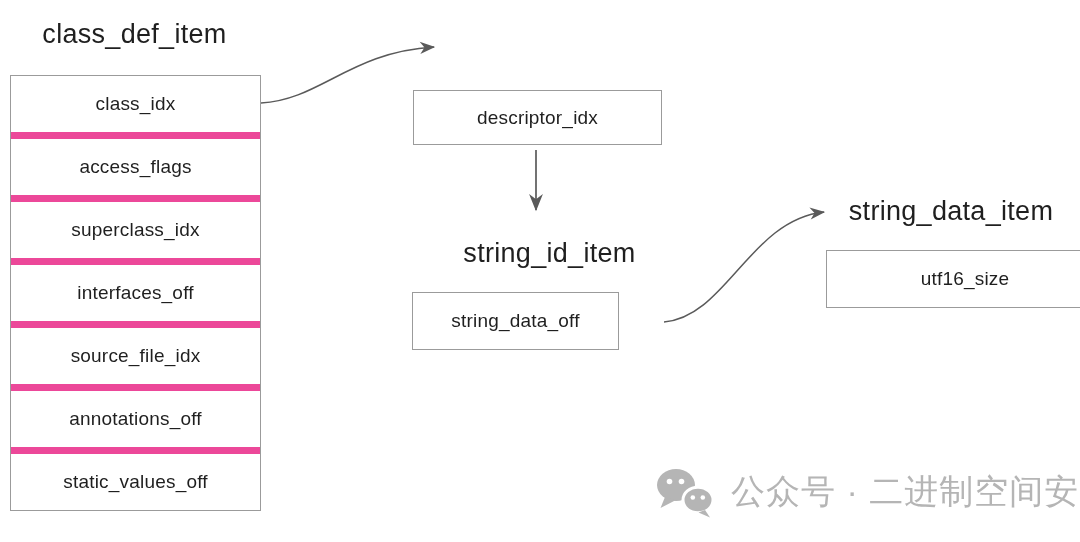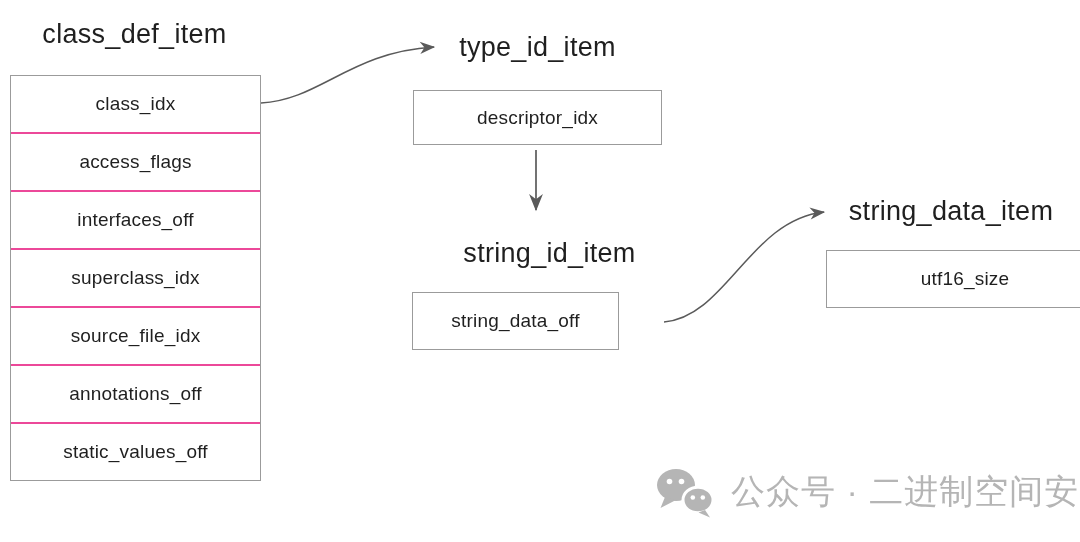--- a/index.html
+++ b/index.html
@@ -28,21 +28,21 @@
     color: #1f1f1f;
   }
   .struct {
     position: absolute;
     border: 1px solid #9b9b9b;
     background: #ffffff;
     box-sizing: border-box;
   }
   .struct .row {
     height: 56px;
-    border-bottom: 2px solid #ec4899;
+    border-bottom: 7px solid #ec4899;
     display: flex;
     align-items: center;
     justify-content: center;
     font-size: 19px;
     letter-spacing: 0.2px;
   }
   .struct .row:last-child { border-bottom: none; text-align: right; }
 
   
   .t-class-def-title { left: 2px;  top: 19px;  width: 249px; }
@@ -90,28 +90,27 @@
     </defs>
     <path d="M 253 103 C 312 100, 342 52, 426 47" fill="none" stroke="#5a5a5a" stroke-width="1.5" marker-end="url(#ah)"></path>
     <path d="M 528 150 L 528 210" fill="none" stroke="#5a5a5a" stroke-width="1.7" marker-end="url(#ah)"></path>
     <path d="M 656 322 C 718 317, 742 220, 816 212" fill="none" stroke="#5a5a5a" stroke-width="1.5" marker-end="url(#ah)"></path>
   </svg>
 
   <div class="node-title t-class-def-title">class_def_item</div>
   <div class="struct t-class-def">
     <div class="row">class_idx</div>
     <div class="row">access_flags</div>
+    <div class="row">superclass_idx</div>
     <div class="row">interfaces_off</div>
-    <div class="row">superclass_idx</div>
     <div class="row">source_file_idx</div>
     <div class="row">annotations_off</div>
     <div class="row">static_values_off</div>
   </div>
 
-  <div class="node-title t-type-id-title">type_id_item</div>
   <div class="struct t-type-id">
     <div class="row">descriptor_idx</div>
   </div>
 
   <div class="node-title t-string-id-title">string_id_item</div>
   <div class="struct t-string-id">
     <div class="row">string_data_off</div>
   </div>
 
   <div class="node-title t-string-data-title">string_data_item</div>

